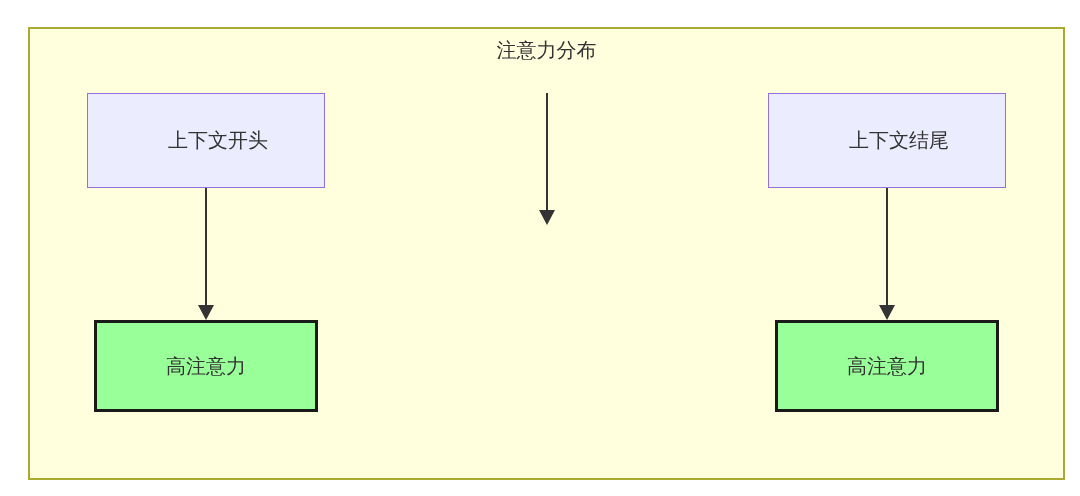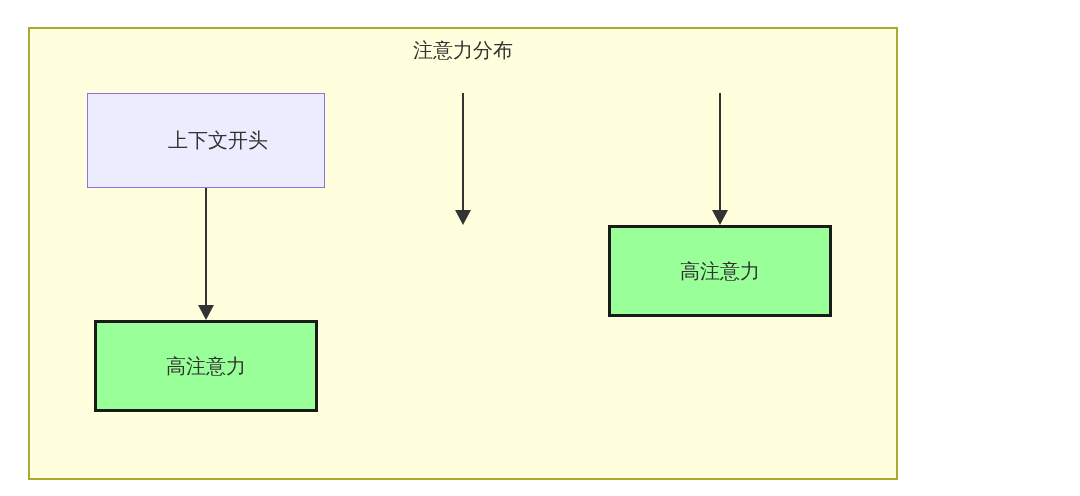--- a/index.html
+++ b/index.html
@@ -14,21 +14,21 @@
     position: relative;
     width: 1080px;
     height: 496px;
     background: var(--canvas-bg, #ffffff);
     overflow: hidden;
   }
   .group {
     position: absolute;
     left: 28px;
     top: 27px;
-    width: 870px;
+    width: 1037px;
     height: 453px;
     box-sizing: border-box;
     background: var(--group-bg, #ffffde);
     border: 2px solid var(--group-border, #aaaa33);
   }
   .group-title {
     height: 28px;
     line-height: 28px;
     padding-top: 7px;
     text-align: center;
@@ -113,20 +113,23 @@
       </div>
 
       <div class="column">
         <div class="arrow">
           <div class="line"></div>
           <div class="head"></div>
         </div>
       </div>
 
       <div class="column">
+        <div class="node source">
+          <span>上下文结尾</span>
+        </div>
         <div class="arrow">
           <div class="line"></div>
           <div class="head"></div>
         </div>
         <div class="node target high">
           <span>高注意力</span>
         </div>
       </div>
 
     </div>

